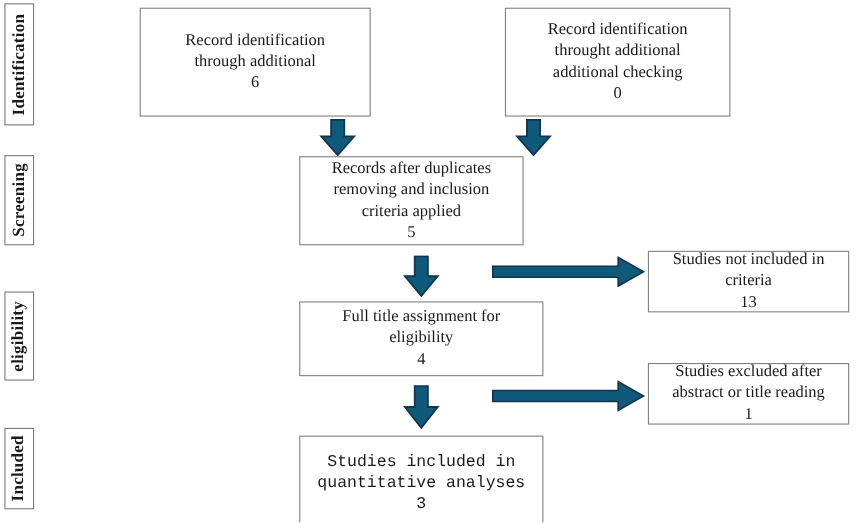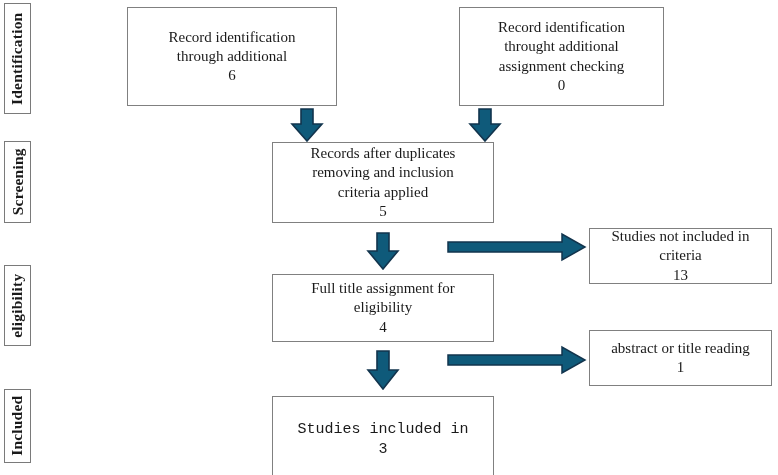--- a/index.html
+++ b/index.html
@@ -84,49 +84,51 @@
 
   <div class="flow-box" style="left:127px; top:7px; width:210px; height:99px;">
     <span class="box-line">Record identification</span>
     <span class="box-line">through additional</span>
     <span class="box-count">6</span>
   </div>
 
   <div class="flow-box" style="left:459px; top:7px; width:205px; height:99px;">
     <span class="box-line">Record identification</span>
     <span class="box-line">throught additional</span>
-    <span class="box-line">assignment checking</span>
+    <span class="box-line">additional checking</span>
     <span class="box-count">0</span>
   </div>
 
-  <div class="flow-box" style="left:272px; top:142px; width:222px; height:81px;">
+  <div class="flow-box" style="left:272px; top:142px; width:204px; height:81px;">
     <span class="box-line">Records after duplicates</span>
     <span class="box-line">removing and inclusion</span>
     <span class="box-line">criteria applied</span>
     <span class="box-count">5</span>
   </div>
 
   <div class="flow-box" style="left:272px; top:274px; width:222px; height:68px;">
     <span class="box-line">Full title assignment for</span>
     <span class="box-line">eligibility</span>
     <span class="box-count">4</span>
   </div>
 
   <div class="flow-box" style="left:272px; top:396px; width:222px; height:87px;font-family:Liberation Mono, monospace;">
     <span class="box-line">Studies included in</span>
+    <span class="box-line">quantitative analyses</span>
     <span class="box-count">3</span>
   </div>
 
   <div class="flow-box" style="left:589px; top:228px; width:183px; height:56px;">
     <span class="box-line">Studies not included in</span>
     <span class="box-line">criteria</span>
     <span class="box-count">13</span>
   </div>
 
   <div class="flow-box" style="left:589px; top:330px; width:183px; height:56px;">
+    <span class="box-line">Studies excluded after</span>
     <span class="box-line">abstract or title reading</span>
     <span class="box-count">1</span>
   </div>
 
   <div class="arrow" style="left:290px; top:108px;">
     <svg width="34" height="34" viewBox="0 0 34 34">
       <polygon points="11,1 23,1 23,16 32,16 17,33 2,16 11,16" fill="#0F5A7A" stroke="#12344D" stroke-width="1.6" stroke-linejoin="miter"></polygon>
     </svg>
   </div>
 

